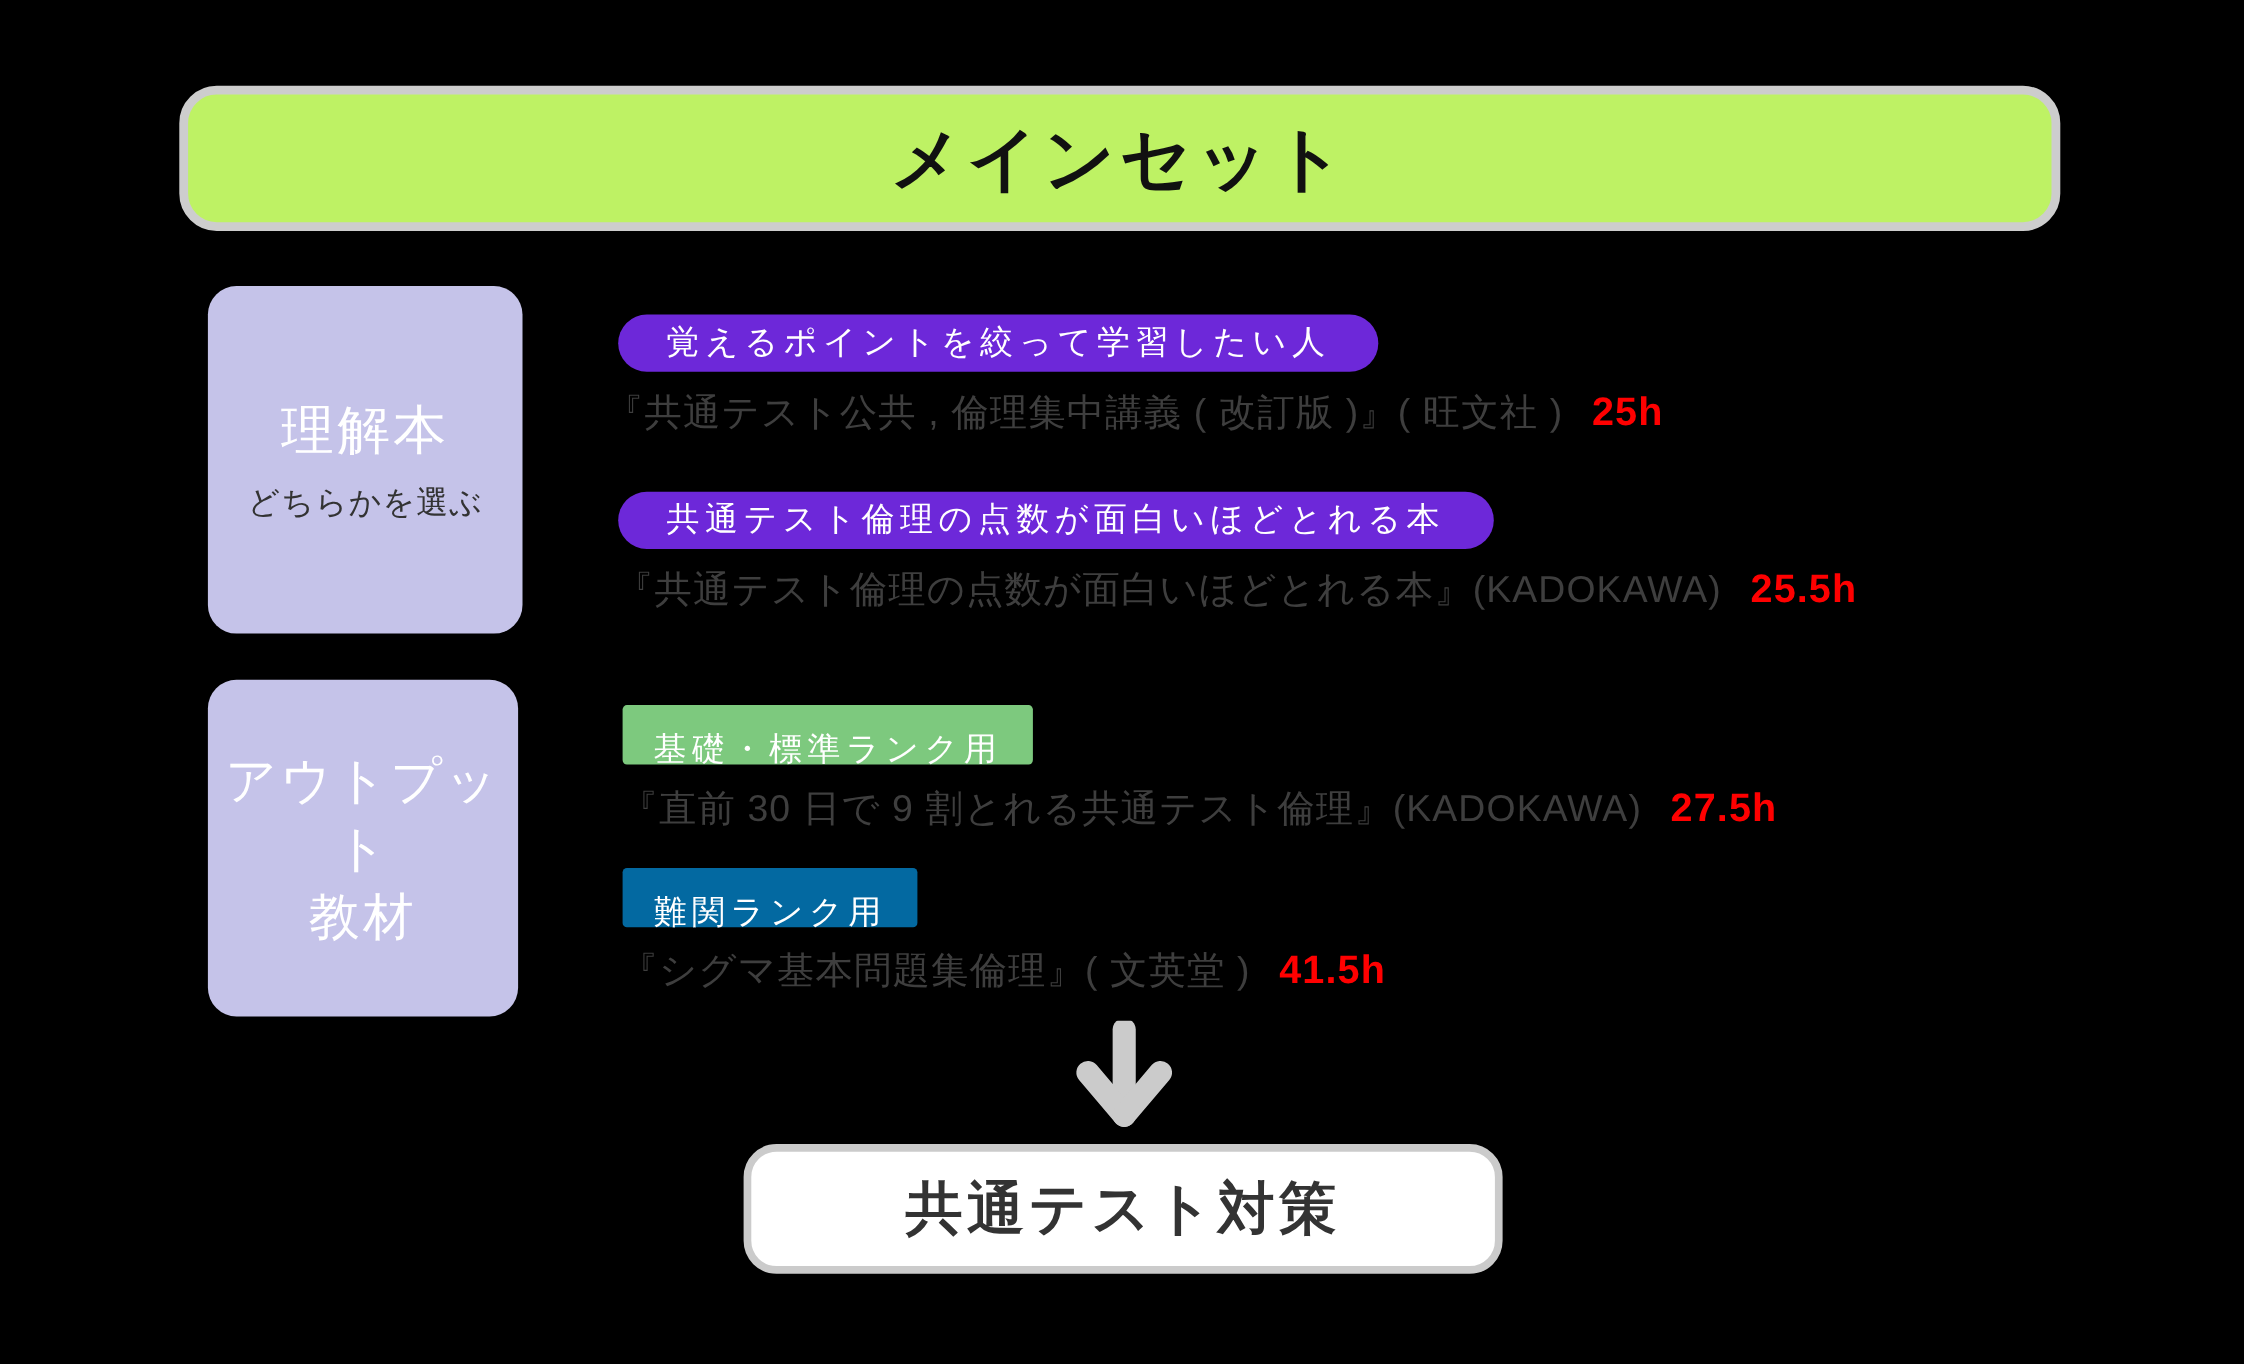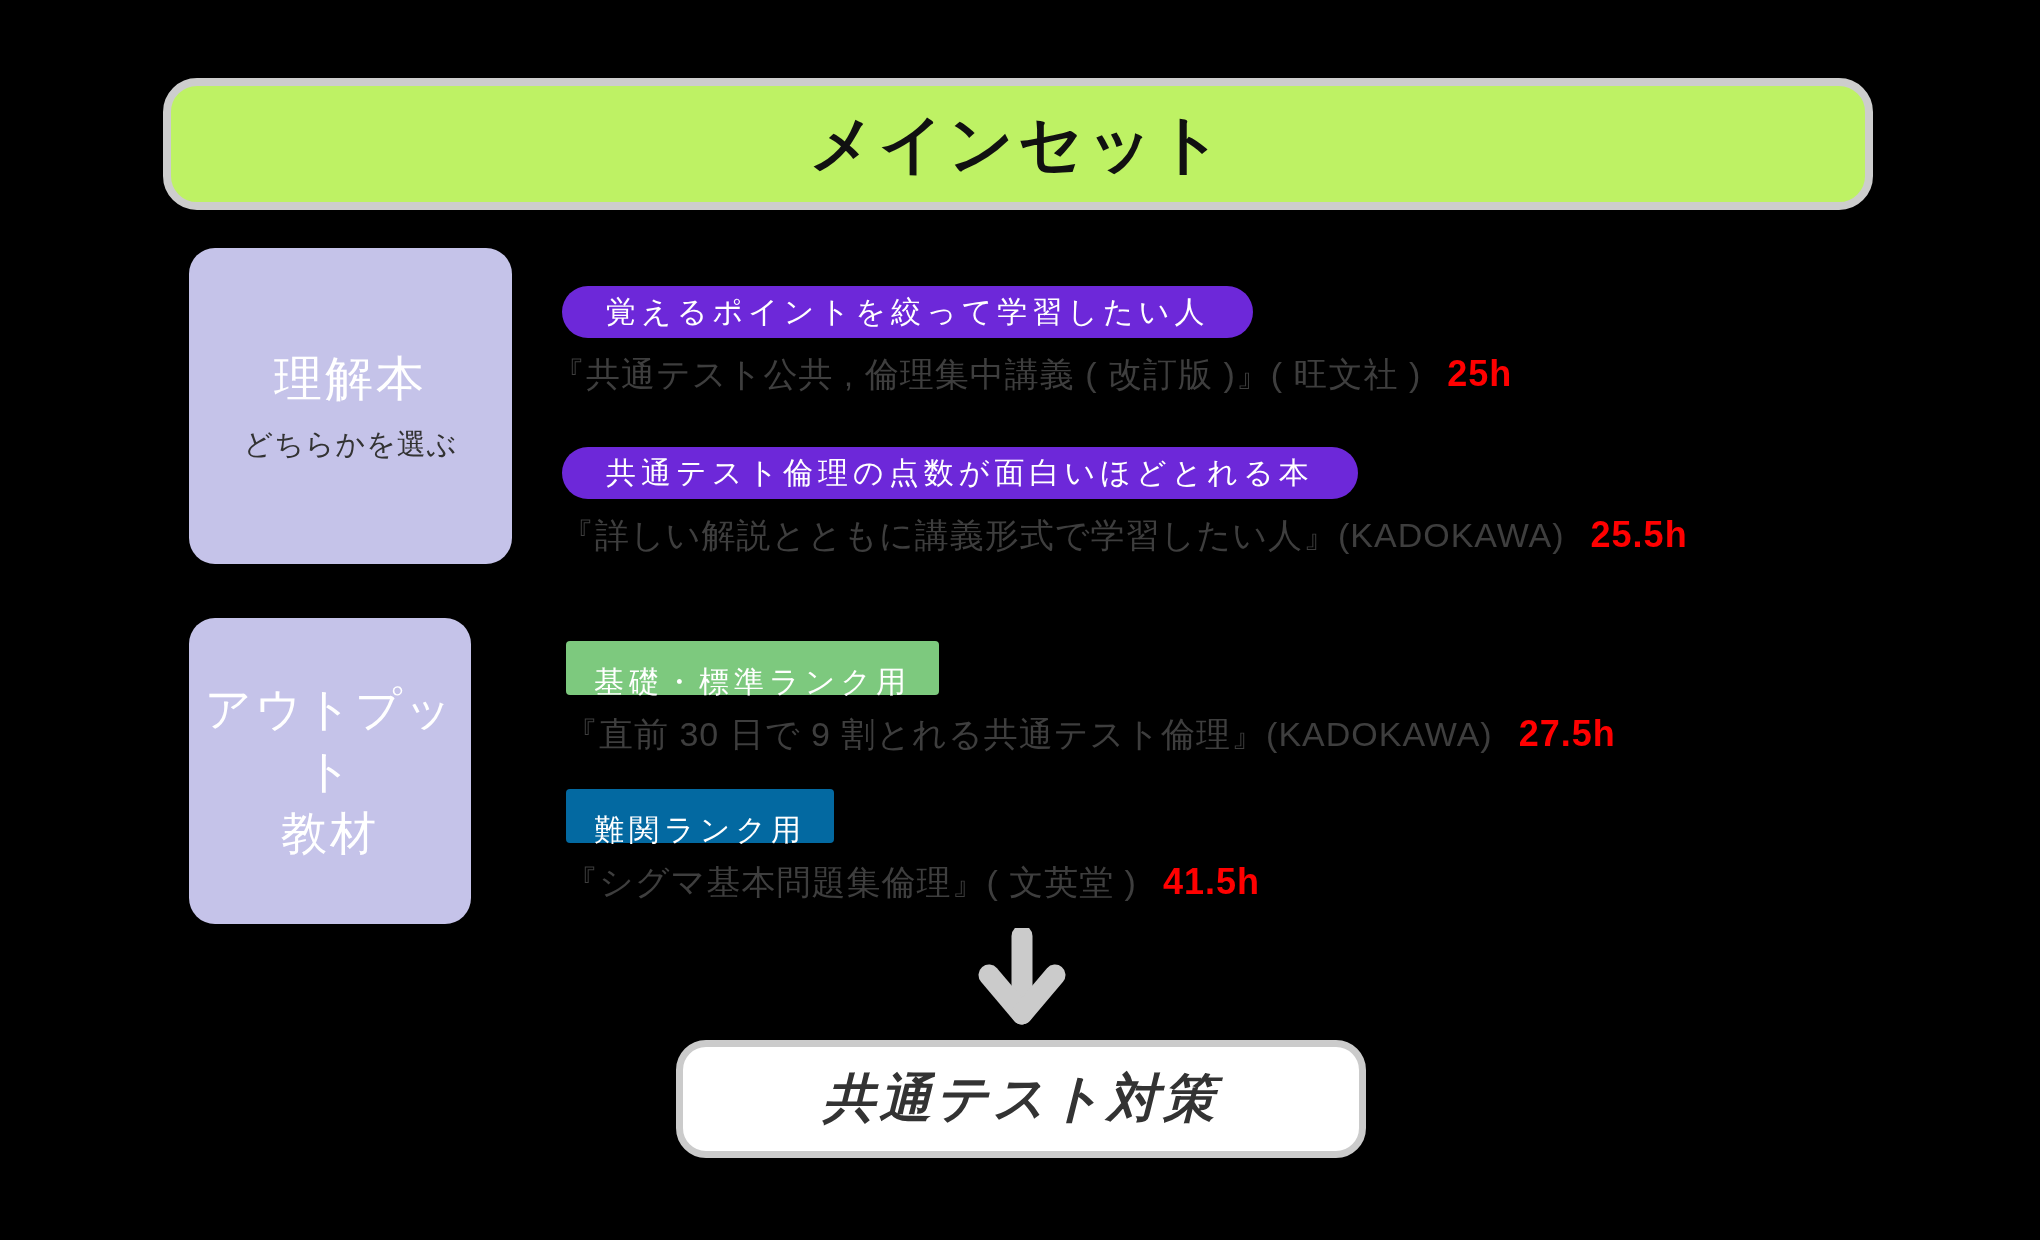--- a/index.html
+++ b/index.html
@@ -30,21 +30,21 @@
     letter-spacing:1px;
   }
 
   
   .purple-box {
     background:#c5c3e9;
     border-radius:26px;
     display:flex; flex-direction:column;
     align-items:center; justify-content:center;
   }
-  .rikai-box  { left:189px; top:248px; width:323px; height:316px; gap:14px; }
+  .rikai-box  { left:189px; top:260px; width:286px; height:316px; gap:14px; }
   .output-box { left:189px; top:618px; width:282px; height:306px; }
   .purple-title  { font-size:48px; color:#ffffff; letter-spacing:3px; }
   .purple-title2 { font-size:46px; color:#ffffff; letter-spacing:3px; line-height:1.35; text-align:center; }
   .purple-sub    { font-size:29px; color:#333333; letter-spacing:1px; }
 
   
   .pill {
     height:52px; line-height:52px;
     background:#6d28d9; color:#ffffff;
     border-radius:26px;
@@ -81,21 +81,21 @@
 
   
   .arrow-wrap { left:972px; top:928px; width:100px; height:110px; }
 
   
   .footer-box {
     left:676px; top:1040px; width:690px; height:118px;
     background:#ffffff;
     border:7px solid #cbcbcb;
     border-radius:30px;
-    display:flex; align-items:center; justify-content:center;font-style:italic;
+    display:flex; align-items:center; justify-content:center;
   }
   .footer-label {
     font-size:52px; font-weight:bold; color:#333333; letter-spacing:4px;
   }
 </style>
 </head>
 <body>
 
 <div class="abs main-set-box">
   <span class="main-set-title">メインセット</span>
@@ -106,21 +106,21 @@
   <span class="purple-sub">どちらかを選ぶ</span>
 </div>
 
 <div class="abs pill pill-1">覚えるポイントを絞って学習したい人</div>
 <div class="abs book-line line-1">
   <span>『共通テスト公共 , 倫理集中講義 ( 改訂版 )』( 旺文社 )</span><span class="hours">25h</span>
 </div>
 
 <div class="abs pill pill-2">共通テスト倫理の点数が面白いほどとれる本</div>
 <div class="abs book-line line-2">
-  <span>『詳しい解説とともに講義形式で学習したい人』(KADOKAWA)</span><span class="hours">25.5h</span>
+  <span>『共通テスト倫理の点数が面白いほどとれる本』(KADOKAWA)</span><span class="hours">25.5h</span>
 </div>
 
 <div class="abs purple-box output-box">
   <div class="purple-title2">
     <div>アウトプット</div>
     <div>教材</div>
   </div>
 </div>
 
 <div class="abs badge badge-green">基礎・標準ランク用</div>

